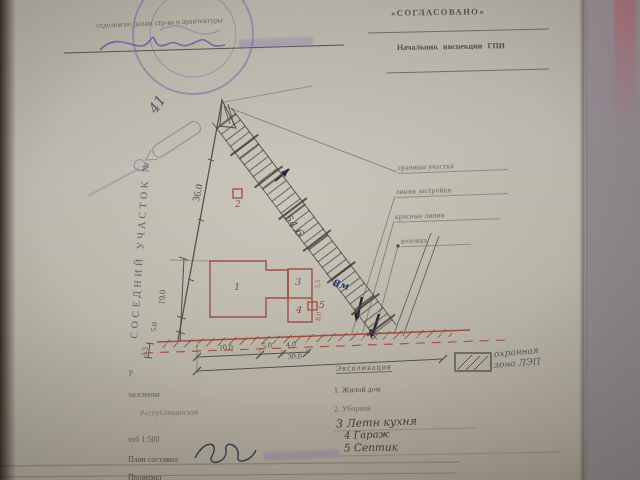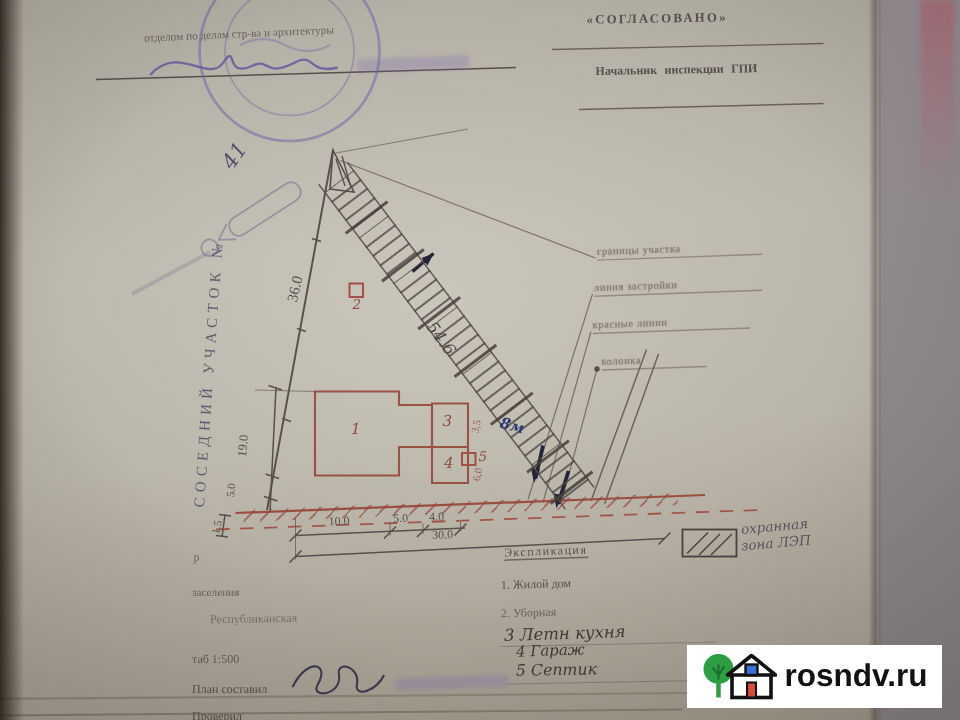--- a/index.html
+++ b/index.html
@@ -222,28 +222,14 @@
   <span class="t typed" style="left:128px;top:455px;font-size:8px">План составил</span>
   <div class="smudge" style="left:264px;top:451px;width:75px;height:8px"></div>
   <span class="t typed" style="left:128px;top:473px;font-size:8px">Проверил</span>
 
   <div class="margin-right"></div>
   <div class="fold-right"></div>
   <div class="pink-band"></div>
   <div class="edge-left"></div>
   <div class="vignette"></div>
 
-  <div class="watermark">
-    <svg width="52" height="36" viewBox="0 0 52 36">
-      <circle cx="13" cy="13" r="10" fill="#2e9e44"></circle>
-      <rect x="11.5" y="21" width="3" height="11" fill="#2e9e44"></rect>
-      <path d="M9,12 L13,17 L17,11 M13,10 L13,20" stroke="#1b6e2e" stroke-width="1.4" fill="none"></path>
-      <g>
-        <rect x="22" y="16" width="26" height="16" fill="#fff" stroke="#111" stroke-width="2.4"></rect>
-        <path d="M19,17 L35,4 L51,17 Z" fill="#fff" stroke="#111" stroke-width="2.4" stroke-linejoin="round"></path>
-        <rect x="31" y="10" width="8" height="7" fill="#3a6fd8" stroke="#111" stroke-width="1.6"></rect>
-        <rect x="32" y="22" width="6" height="10" fill="#d84a3a" stroke="#111" stroke-width="1.4"></rect>
-      </g>
-    </svg>
-    <span class="wm-text">rosndv.ru</span>
-  </div>
 
 </div>
 
 </body></html>

